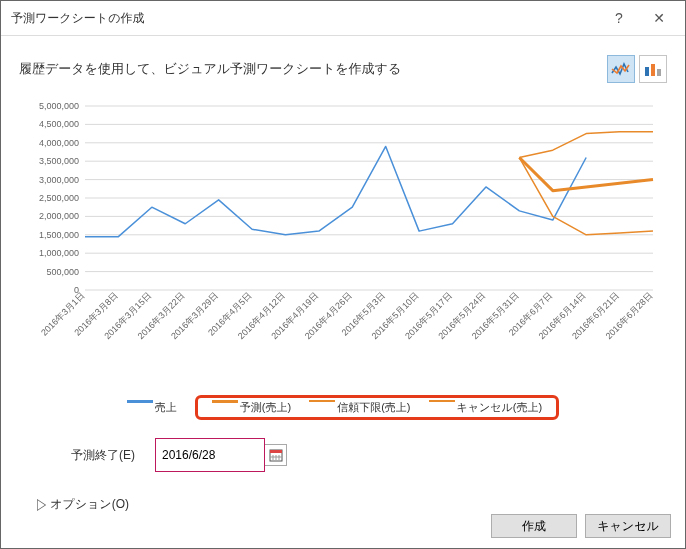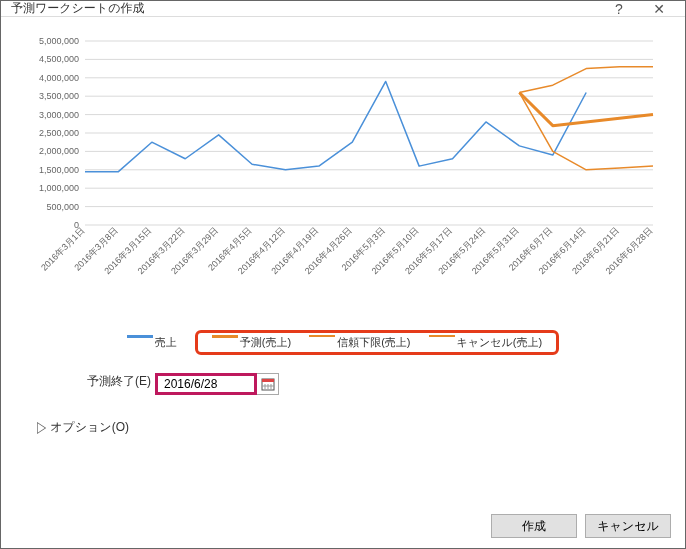--- a/index.html
+++ b/index.html
@@ -1,52 +1,70 @@
 <!DOCTYPE html>
 <html><head>
 <meta charset="utf-8">
 <style>
   *{box-sizing:border-box;margin:0;padding:0;}
   body{font-family:"Meiryo","Yu Gothic UI","Segoe UI",sans-serif;font-size:12px;color:#333;background:#fff;}
   .dialog{width:686px;height:549px;border:1px solid #666;position:relative;background:#fff;}
-  .titlebar{height:16px;display:flex;align-items:center;padding:0 6px 0 10px;border-bottom:1px solid #ddd;}
+  .titlebar{height:35px;display:flex;align-items:center;padding:0 6px 0 10px;border-bottom:1px solid #ddd;}
   .titlebar .title{flex:1;}
   .titlebar .btn{width:40px;text-align:center;font-size:14px;color:#555;cursor:pointer;line-height:28px;}
   .body{padding:10px 18px 0 18px;}
   .subtitle{display:flex;align-items:center;height:46px;}
   .subtitle-text{flex:1;font-size:13px;}
   .toggles{display:flex;gap:4px;}
   .toggle{width:28px;height:28px;border:1px solid #c5c5c5;display:flex;align-items:center;justify-content:center;cursor:pointer;background:#fff;}
   .toggle.active{background:#cfe5f6;border-color:#8db9dd;}
   .chart-wrap{height:300px;padding:8px 4px 0 4px;}
   .legend{display:flex;justify-content:center;align-items:center;gap:18px;height:30px;font-size:11px;}
   .legend .group{display:flex;align-items:flex-start;gap:2px;}
   .legend .swatch{display:inline-block;width:26px;border-top:2px solid;}
   .legend .swatch.thick{border-top-width:3px;}
   .legend-highlight{border:3px solid #e53b1a;border-radius:6px;padding:2px 14px;display:flex;gap:18px;align-items:center;}
-  .form-row{display:flex;gap:4px;margin:16px 0 10px 68px;}
+  .form-row{display:flex;align-items:center;gap:20px;margin:16px 0 10px 52px;}
   .form-row label{font-size:12px;}
   .date-field{display:flex;align-items:center;}
-  .date-field input{width:102px;height:22px;border:3px solid #be185d;padding:8px 6px;font-size:12px;}
+  .date-field input{width:110px;height:22px;border:1px solid #be185d;padding:16px 6px;font-size:12px;}
   .date-field .cal{width:22px;height:22px;border:1px solid #a9a9a9;border-left:none;display:flex;align-items:center;justify-content:center;cursor:pointer;}
   .options{margin:24px 0 0 18px;font-size:12px;color:#333;cursor:pointer;}
   .options .tri{display:inline-block;transform:scaleY(1.3);margin-right:4px;color:#666;}
   .footer{position:absolute;bottom:10px;right:14px;display:flex;gap:8px;}
   .footer button{min-width:86px;height:24px;border:1px solid #adadad;background:#e1e1e1;font-size:12px;cursor:pointer;}
 </style>
 </head>
 <body>
 
 <div class="dialog">
   <div class="titlebar">
     <span class="title">予測ワークシートの作成</span>
     <span class="btn">?</span>
     <span class="btn">✕</span>
   </div>
   <div class="body">
+    <div class="subtitle">
+      <div class="subtitle-text">履歴データを使用して、ビジュアル予測ワークシートを作成する</div>
+      <div class="toggles">
+        <div class="toggle active">
+          <svg width="20" height="16">
+            <polyline points="1,12 5,6 9,13 13,3 17,11" fill="none" stroke="#2e74b5" stroke-width="1.6"></polyline>
+            <polyline points="1,8 6,12 10,5 14,10 18,4" fill="none" stroke="#ed7d31" stroke-width="1.6"></polyline>
+          </svg>
+        </div>
+        <div class="toggle">
+          <svg width="20" height="16">
+            <rect x="2" y="6" width="4" height="9" fill="#2e74b5"></rect>
+            <rect x="8" y="3" width="4" height="12" fill="#ed7d31"></rect>
+            <rect x="14" y="8" width="4" height="7" fill="#a5a5a5"></rect>
+          </svg>
+        </div>
+      </div>
+    </div>
 
     <div class="chart-wrap">
       <svg id="chart-svg" width="640" height="290">
           <line x1="62" y1="190" x2="630" y2="190" stroke="#d9d9d9" stroke-width="1"></line>
           <text x="56" y="193" text-anchor="end" font-size="9" fill="#666">0</text>
           <line x1="62" y1="171.6" x2="630" y2="171.6" stroke="#d9d9d9" stroke-width="1"></line>
           <text x="56" y="174.6" text-anchor="end" font-size="9" fill="#666">500,000</text>
           <line x1="62" y1="153.20000000000002" x2="630" y2="153.20000000000002" stroke="#d9d9d9" stroke-width="1"></line>
           <text x="56" y="156.20000000000002" text-anchor="end" font-size="9" fill="#666">1,000,000</text>
           <line x1="62" y1="134.79999999999998" x2="630" y2="134.79999999999998" stroke="#d9d9d9" stroke-width="1"></line>

